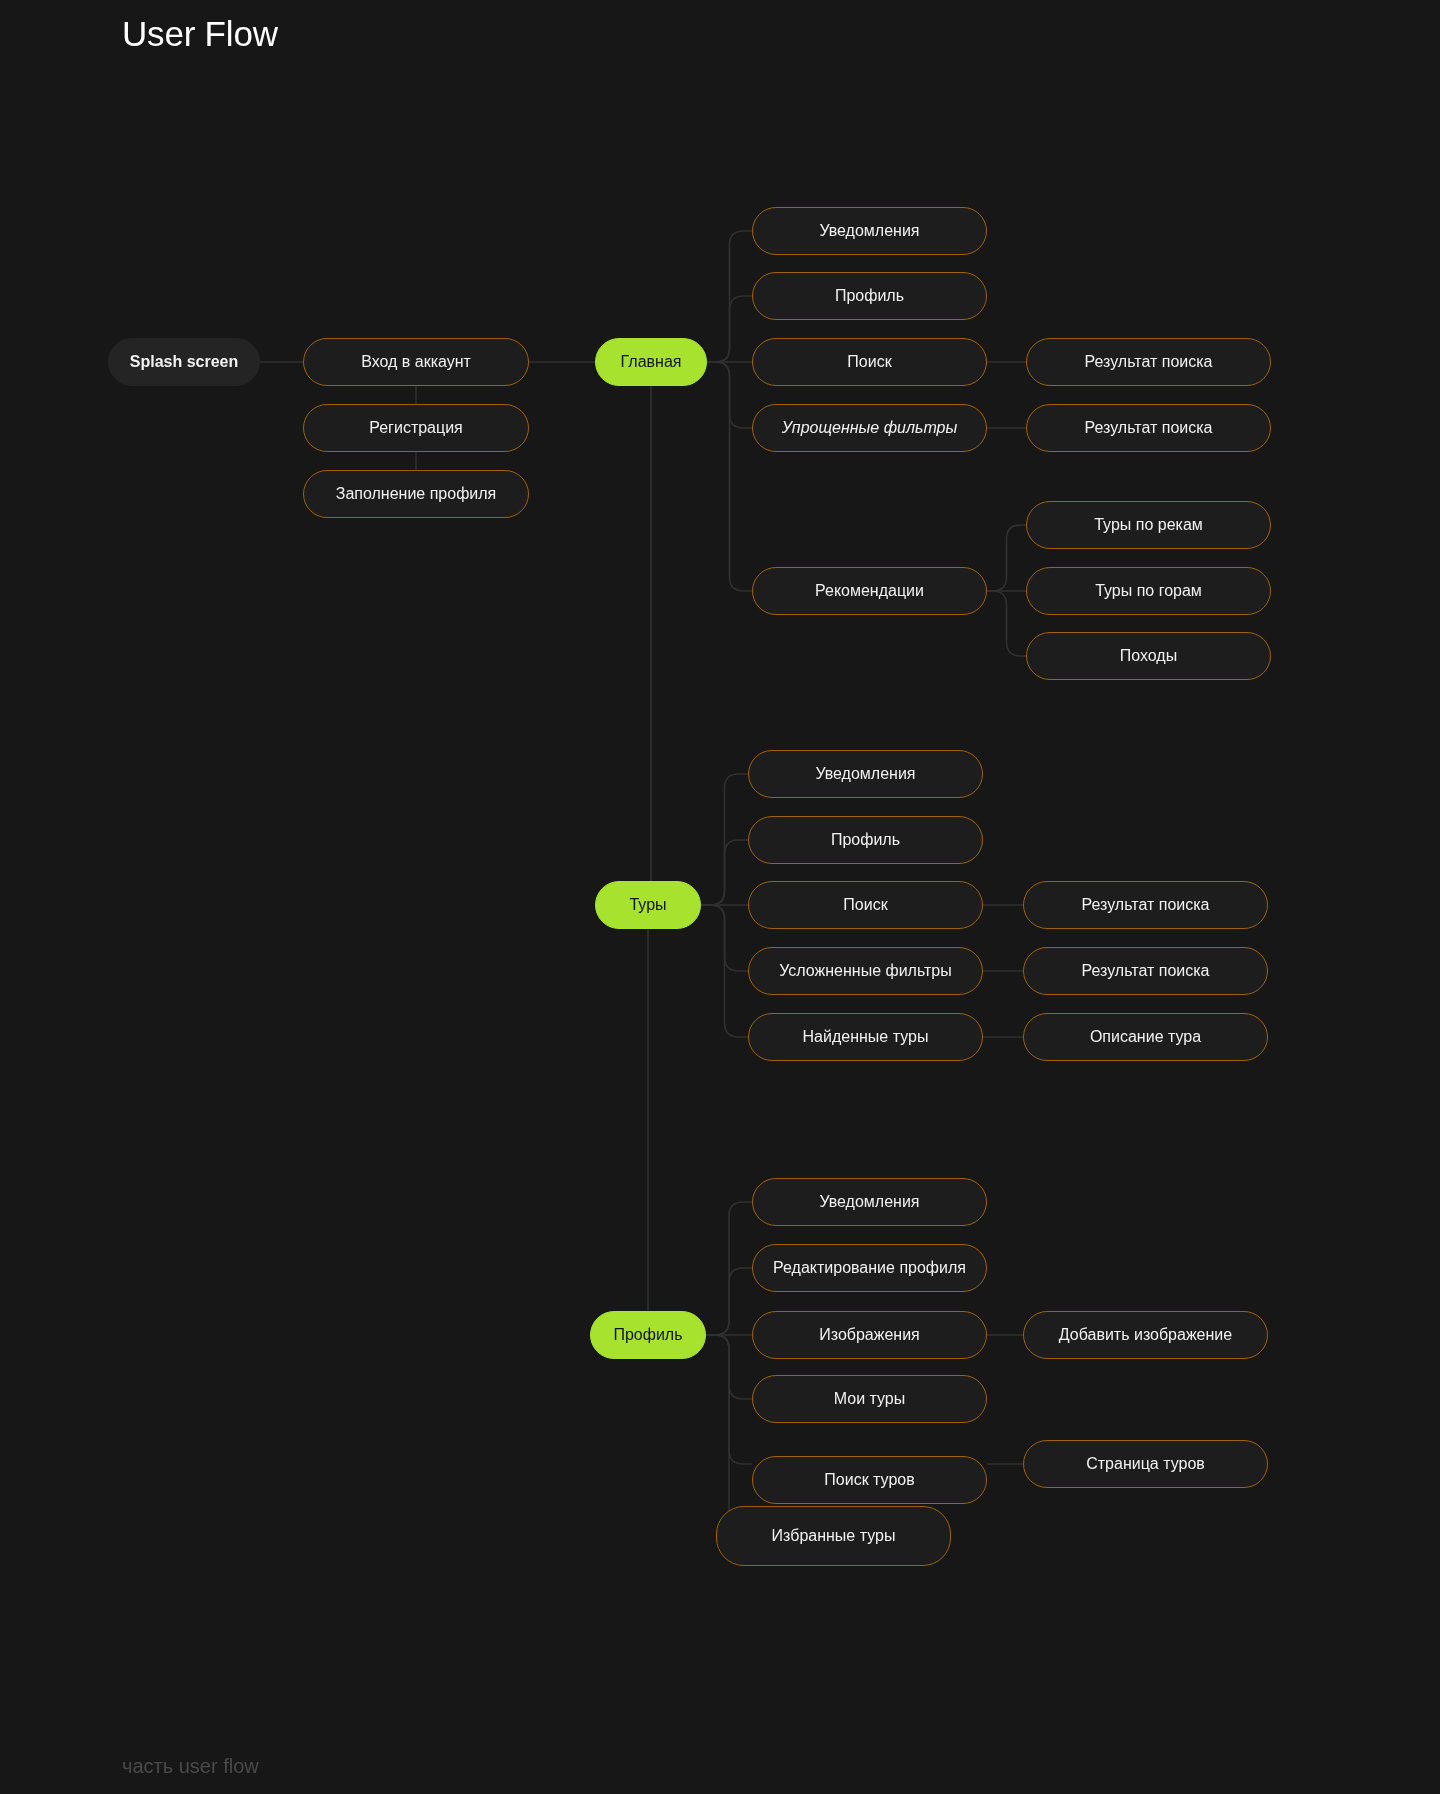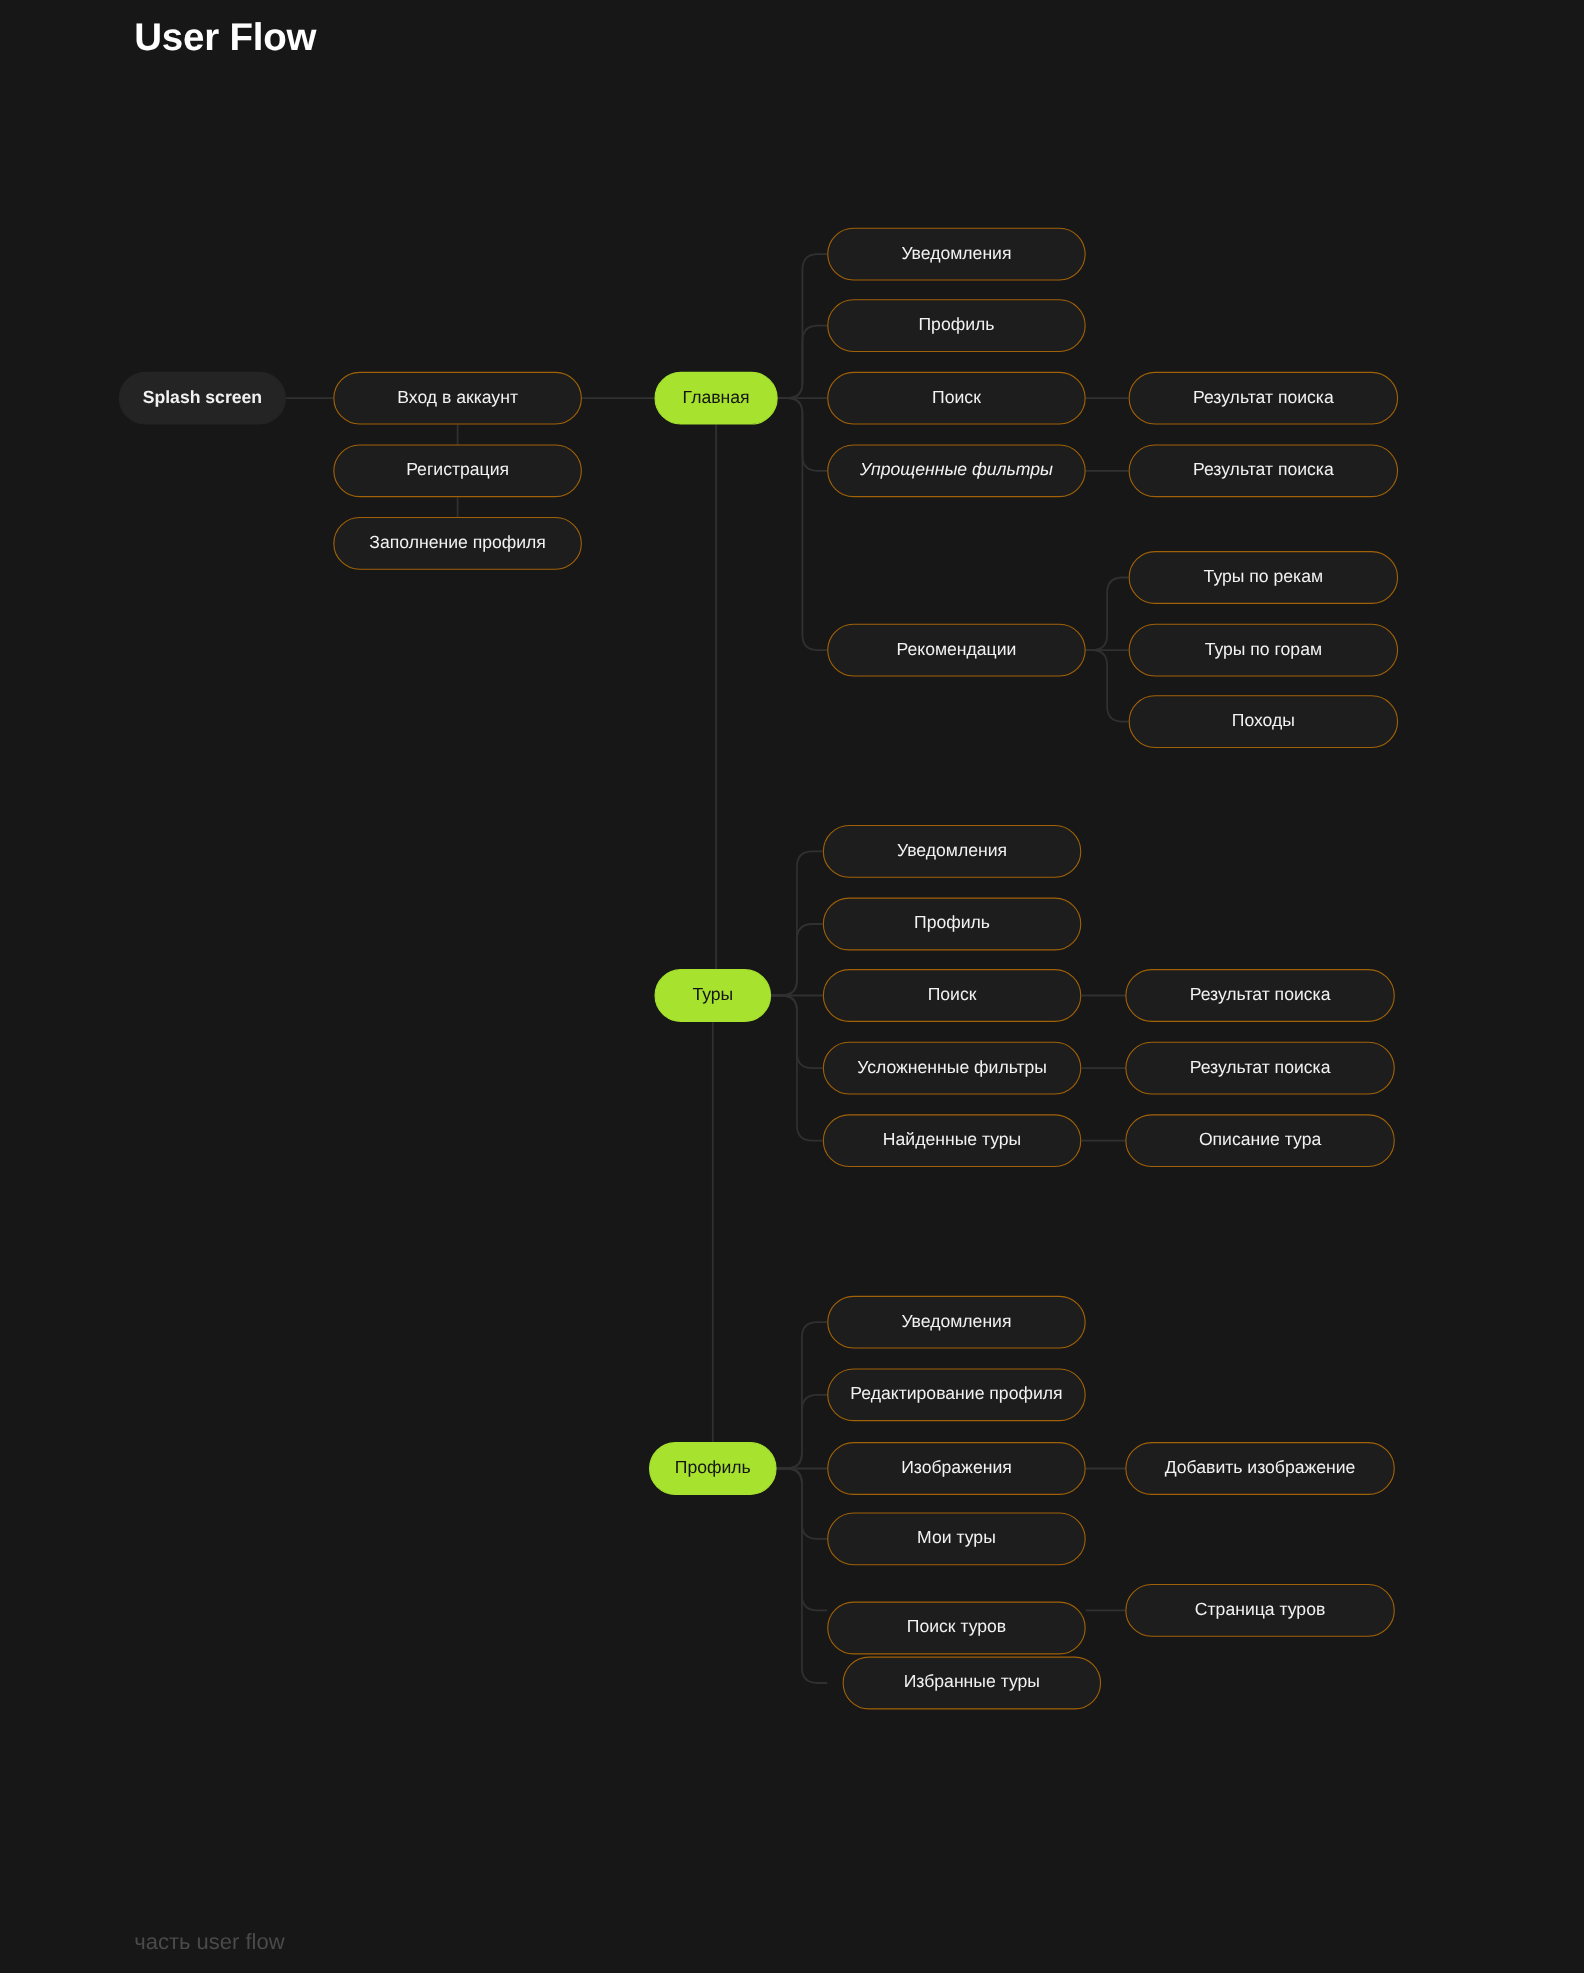--- a/index.html
+++ b/index.html
@@ -7,21 +7,21 @@
     width: 1440px;
     height: 1794px;
     background: #171717;
     font-family: "Liberation Sans", sans-serif;
     overflow: hidden;
   }
   .page { position: relative; width: 1440px; height: 1794px; background: #171717; }
 
   .header { position: absolute; left: 122px; top: 10px; width: 1250px; }
   .title {
-    font-size: 35px; font-weight: bold; color: #ffffff;
+    font-size: 35px; font-weight: normal; color: #ffffff;
     letter-spacing: -0.2px; line-height: 48px;
   }
   .subtitle {
     margin-top: 30px;
     font-size: 24px; color: #b9b9b9; line-height: 41px;
     font-weight: 400; max-width: 1220px;
   }
 
   
   .canvas { position: absolute; left: 0; top: 0; width: 1440px; height: 1794px; }
@@ -201,21 +201,21 @@
         </div>
         <div class="node dark" style="left: 752px; top: 1311px; width: 235px; height: 48px;">
           <span>Изображения</span>
         </div>
         <div class="node dark" style="left: 752px; top: 1375px; width: 235px; height: 48px;">
           <span>Мои туры</span>
         </div>
         <div class="node dark" style="left: 752px; top: 1456px; width: 235px; height: 48px;">
           <span>Поиск туров</span>
         </div>
-        <div class="node dark" style="left: 766px; top: 1506px; width: 235px; height: 48px;">
+        <div class="node dark" style="left: 716px; top: 1506px; width: 235px; height: 60px;">
           <span>Избранные туры</span>
         </div>
         <div class="node dark" style="left: 1023px; top: 1311px; width: 245px; height: 48px;">
           <span>Добавить изображение</span>
         </div>
         <div class="node dark" style="left: 1023px; top: 1440px; width: 245px; height: 48px;">
           <span>Страница туров</span>
         </div>
       </div>
   </div>

